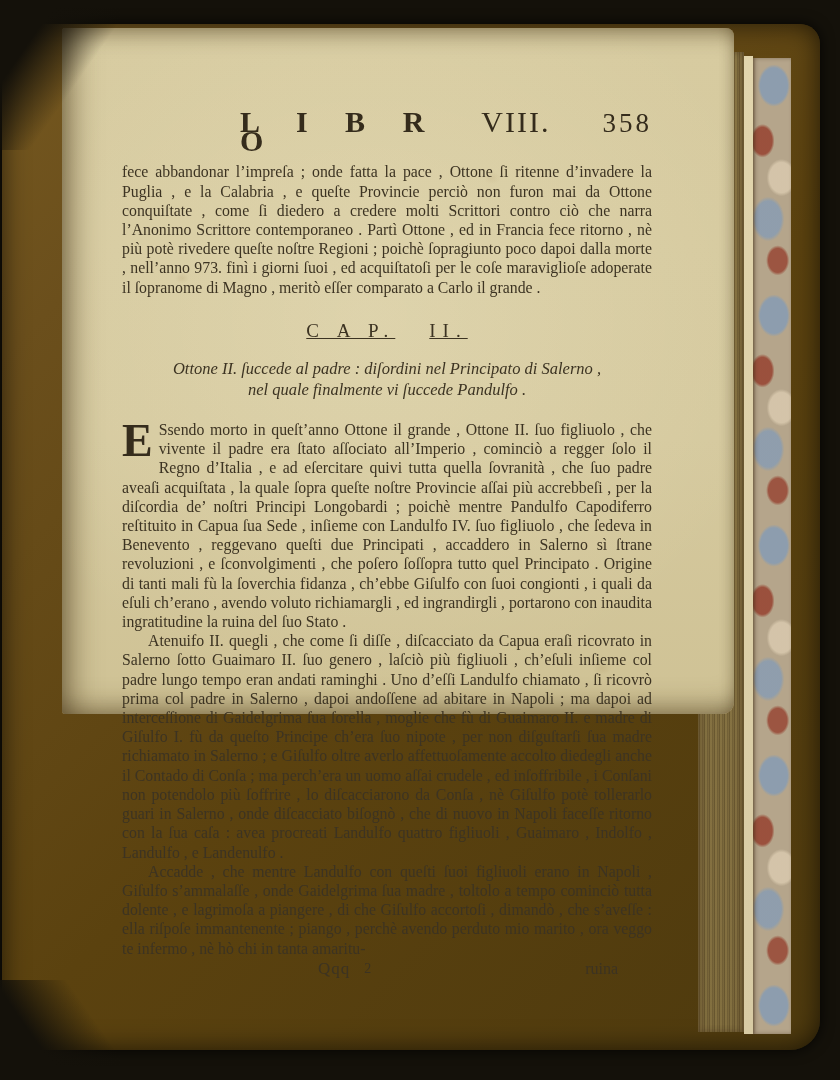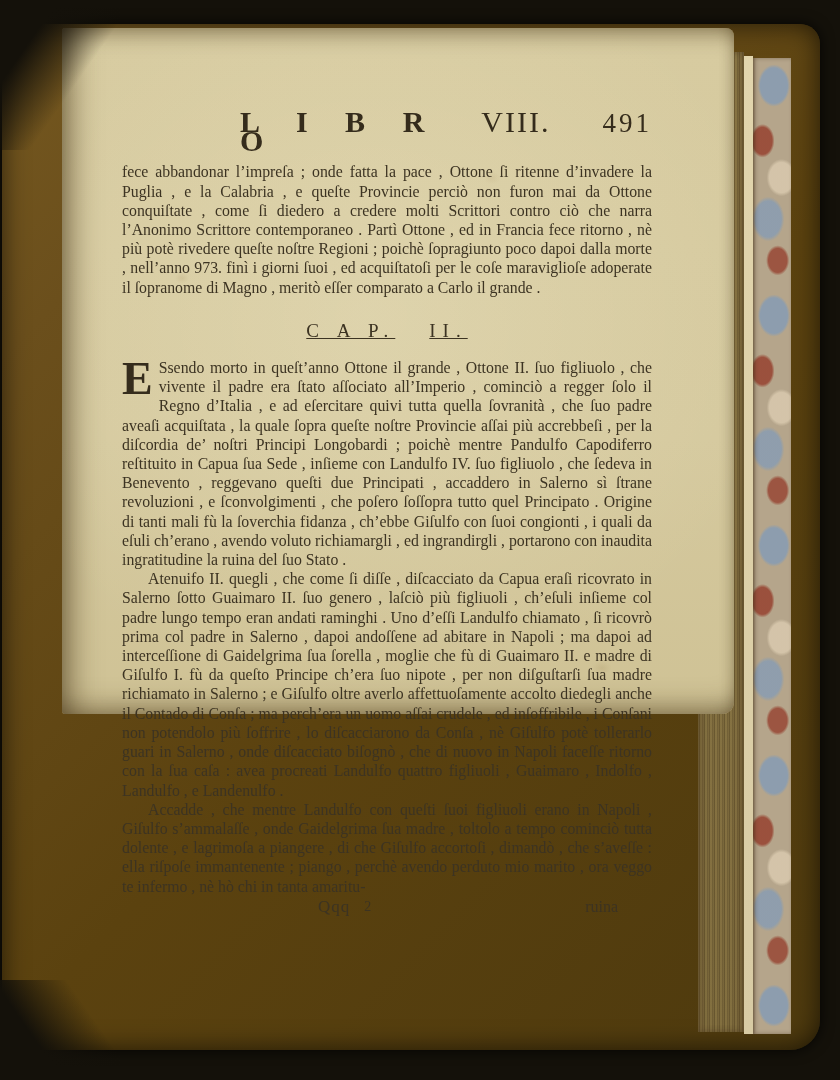--- a/index.html
+++ b/index.html
@@ -121,29 +121,33 @@
   <div class="marble"></div>
   <div class="flyleaf"></div>
   <div class="fore-edge"></div>
 
   <div class="page">
     <div class="text-col">
 
       <div class="running-header">
         <span class="book-label">L I B R O</span>
         <span class="book-numeral">VIII.</span>
-        <span class="page-number">491</span>
+        <span class="page-number">358</span>
       </div>
 
       <p class="para">fece abbandonar l’impreſa ; onde fatta la pace , Ottone ſi ritenne d’invadere la Puglia , e la Calabria , e queſte Provincie perciò non furon mai da Ottone conquiſtate , come ſi diedero a credere molti Scrittori contro ciò che narra l’Anonimo Scrittore contemporaneo . Partì Ottone , ed in Francia fece ritorno , nè più potè rivedere queſte noſtre Regioni ; poichè ſopragiunto poco dapoi dalla morte , nell’anno 973. finì i giorni ſuoi , ed acquiſtatoſi per le coſe maraviglioſe adoperate il ſopranome di Magno , meritò eſſer comparato a Carlo il grande .</p>
 
       <div class="chapter-heading">
         <span>C A P.</span><span class="cap-num">II.</span>
       </div>
 
+      <div class="chapter-subtitle">
+        <div>Ottone II. ſuccede al padre :  diſordini nel Principato di Salerno ,</div>
+        <div>nel quale finalmente vi ſuccede Pandulfo .</div>
+      </div>
 
       <p class="para"><span class="dropcap">E</span><span>Ssendo morto in queſt’anno Ottone il grande , Ottone II. ſuo figliuolo , che vivente il padre era ſtato aſſociato all’Imperio , cominciò a regger ſolo il Regno d’Italia , e ad eſercitare quivi tutta quella ſovranità , che ſuo padre aveaſi acquiſtata , la quale ſopra queſte noſtre Provincie aſſai più accrebbeſi , per la diſcordia de’ noſtri Principi Longobardi ; poichè mentre Pandulfo Capodiferro reſtituito in Capua ſua Sede , inſieme con Landulfo IV. ſuo figliuolo , che ſedeva in Benevento , reggevano queſti due Principati , accaddero in Salerno sì ſtrane revoluzioni , e ſconvolgimenti , che poſero ſoſſopra tutto quel Principato . Origine di tanti mali fù la ſoverchia fidanza , ch’ebbe Giſulfo con ſuoi congionti , i quali da eſuli ch’erano , avendo voluto richiamargli , ed ingrandirgli , portarono con inaudita ingratitudine la ruina del ſuo Stato .</span></p>
 
       <p class="para indent">Atenuifo II. quegli , che come ſi diſſe , diſcacciato da Capua eraſi ricovrato in Salerno ſotto Guaimaro II. ſuo genero , laſciò più figliuoli , ch’eſuli inſieme col padre lungo tempo eran andati raminghi . Uno d’eſſi Landulfo chiamato , ſi ricovrò prima col padre in Salerno , dapoi andoſſene ad abitare in Napoli ; ma dapoi ad interceſſione di Gaidelgrima ſua ſorella , moglie che fù di Guaimaro II. e madre di Giſulfo I. fù da queſto Principe ch’era ſuo nipote , per non diſguſtarſi ſua madre richiamato in Salerno ; e Giſulfo oltre averlo affettuoſamente accolto diedegli anche il Contado di Conſa ; ma perch’era un uomo aſſai crudele , ed inſoffribile , i Conſani non potendolo più ſoffrire , lo diſcacciarono da Conſa , nè Giſulfo potè tollerarlo guari in Salerno , onde diſcacciato biſognò , che di nuovo in Napoli faceſſe ritorno con la ſua caſa : avea procreati Landulfo quattro figliuoli , Guaimaro , Indolfo , Landulfo , e Landenulfo .</p>
 
       <p class="para indent">Accadde , che mentre Landulfo con queſti ſuoi figliuoli erano in Napoli , Giſulfo s’ammalaſſe , onde Gaidelgrima ſua madre , toltolo a tempo cominciò tutta dolente , e lagrimoſa a piangere , di che Giſulfo accortoſi , dimandò , che s’aveſſe : ella riſpoſe immantenente ; piango , perchè avendo perduto mio marito , ora veggo te infermo , nè hò chi in tanta amaritu-</p>
 
       <div class="footer-row">
         <span class="signature">Qqq</span>
         <span class="sig-num">2</span>

